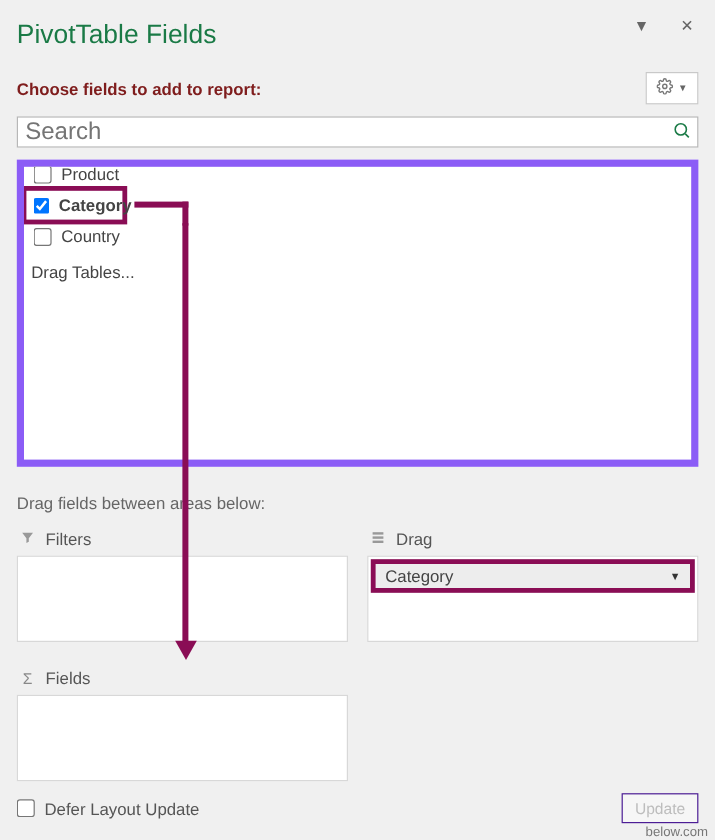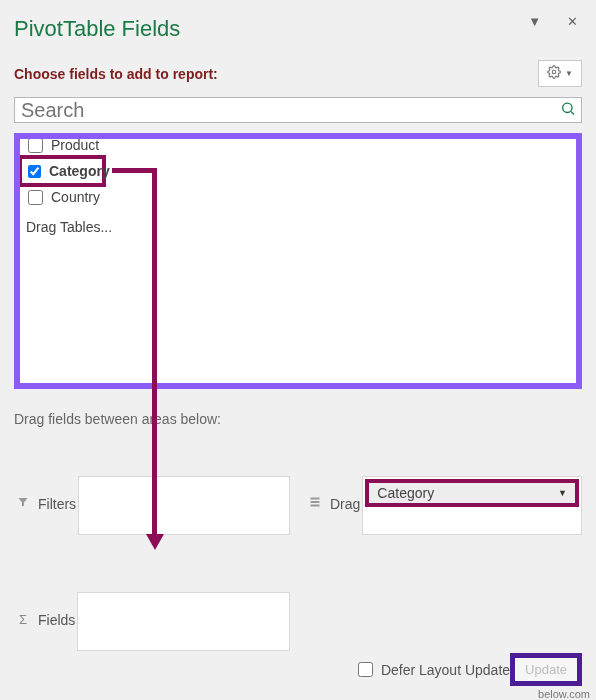--- a/index.html
+++ b/index.html
@@ -121,21 +121,21 @@
 }
 .quads {
   margin-top: 12px;
   display: grid;
   grid-template-columns: 1fr 1fr;
   grid-template-rows: 96px 96px;
   gap: 20px 16px;
 }
 .quad {
   display: flex;
-  margin-top: 37px;
+  flex-direction: column;
 }
 .quadhdr {
   display: flex;
   align-items: center;
   gap: 8px;
   color: #555;
   font-size: 14px;
   padding: 2px 2px 6px 2px;
 }
 .quadhdr .ic { width: 14px; color: #888; font-size: 13px; text-align:center;}
@@ -156,32 +156,32 @@
   padding: 0 8px;
   font-size: 14px;
   color: #444;
 }
 .rowitem .car { font-size: 9px; color:#333; }
 .footer {
   position: absolute;
   left: 14px; right: 14px; bottom: 14px;
   display: flex;
   align-items: center;
-  justify-content: flex-end;
+  justify-content: space-between;
 }
 .defer {
   display: flex;
   align-items: center;
   gap: 8px;
   color: #555;
   font-size: 14px;
 }
 .defer input[type=checkbox] { width:15px; height:15px; margin:0; }
 .updbtn {
-  border: 5px solid #4c1d95;
+  border: 1px solid #4c1d95;
   background: #f6f6f6;
   color: #bdbdbd;
   padding: 4px 10px;
   font-size: 13px;
 }
 .watermark {
   position: absolute;
   right: 6px;
   bottom: 0px;
   font-size: 11px;

